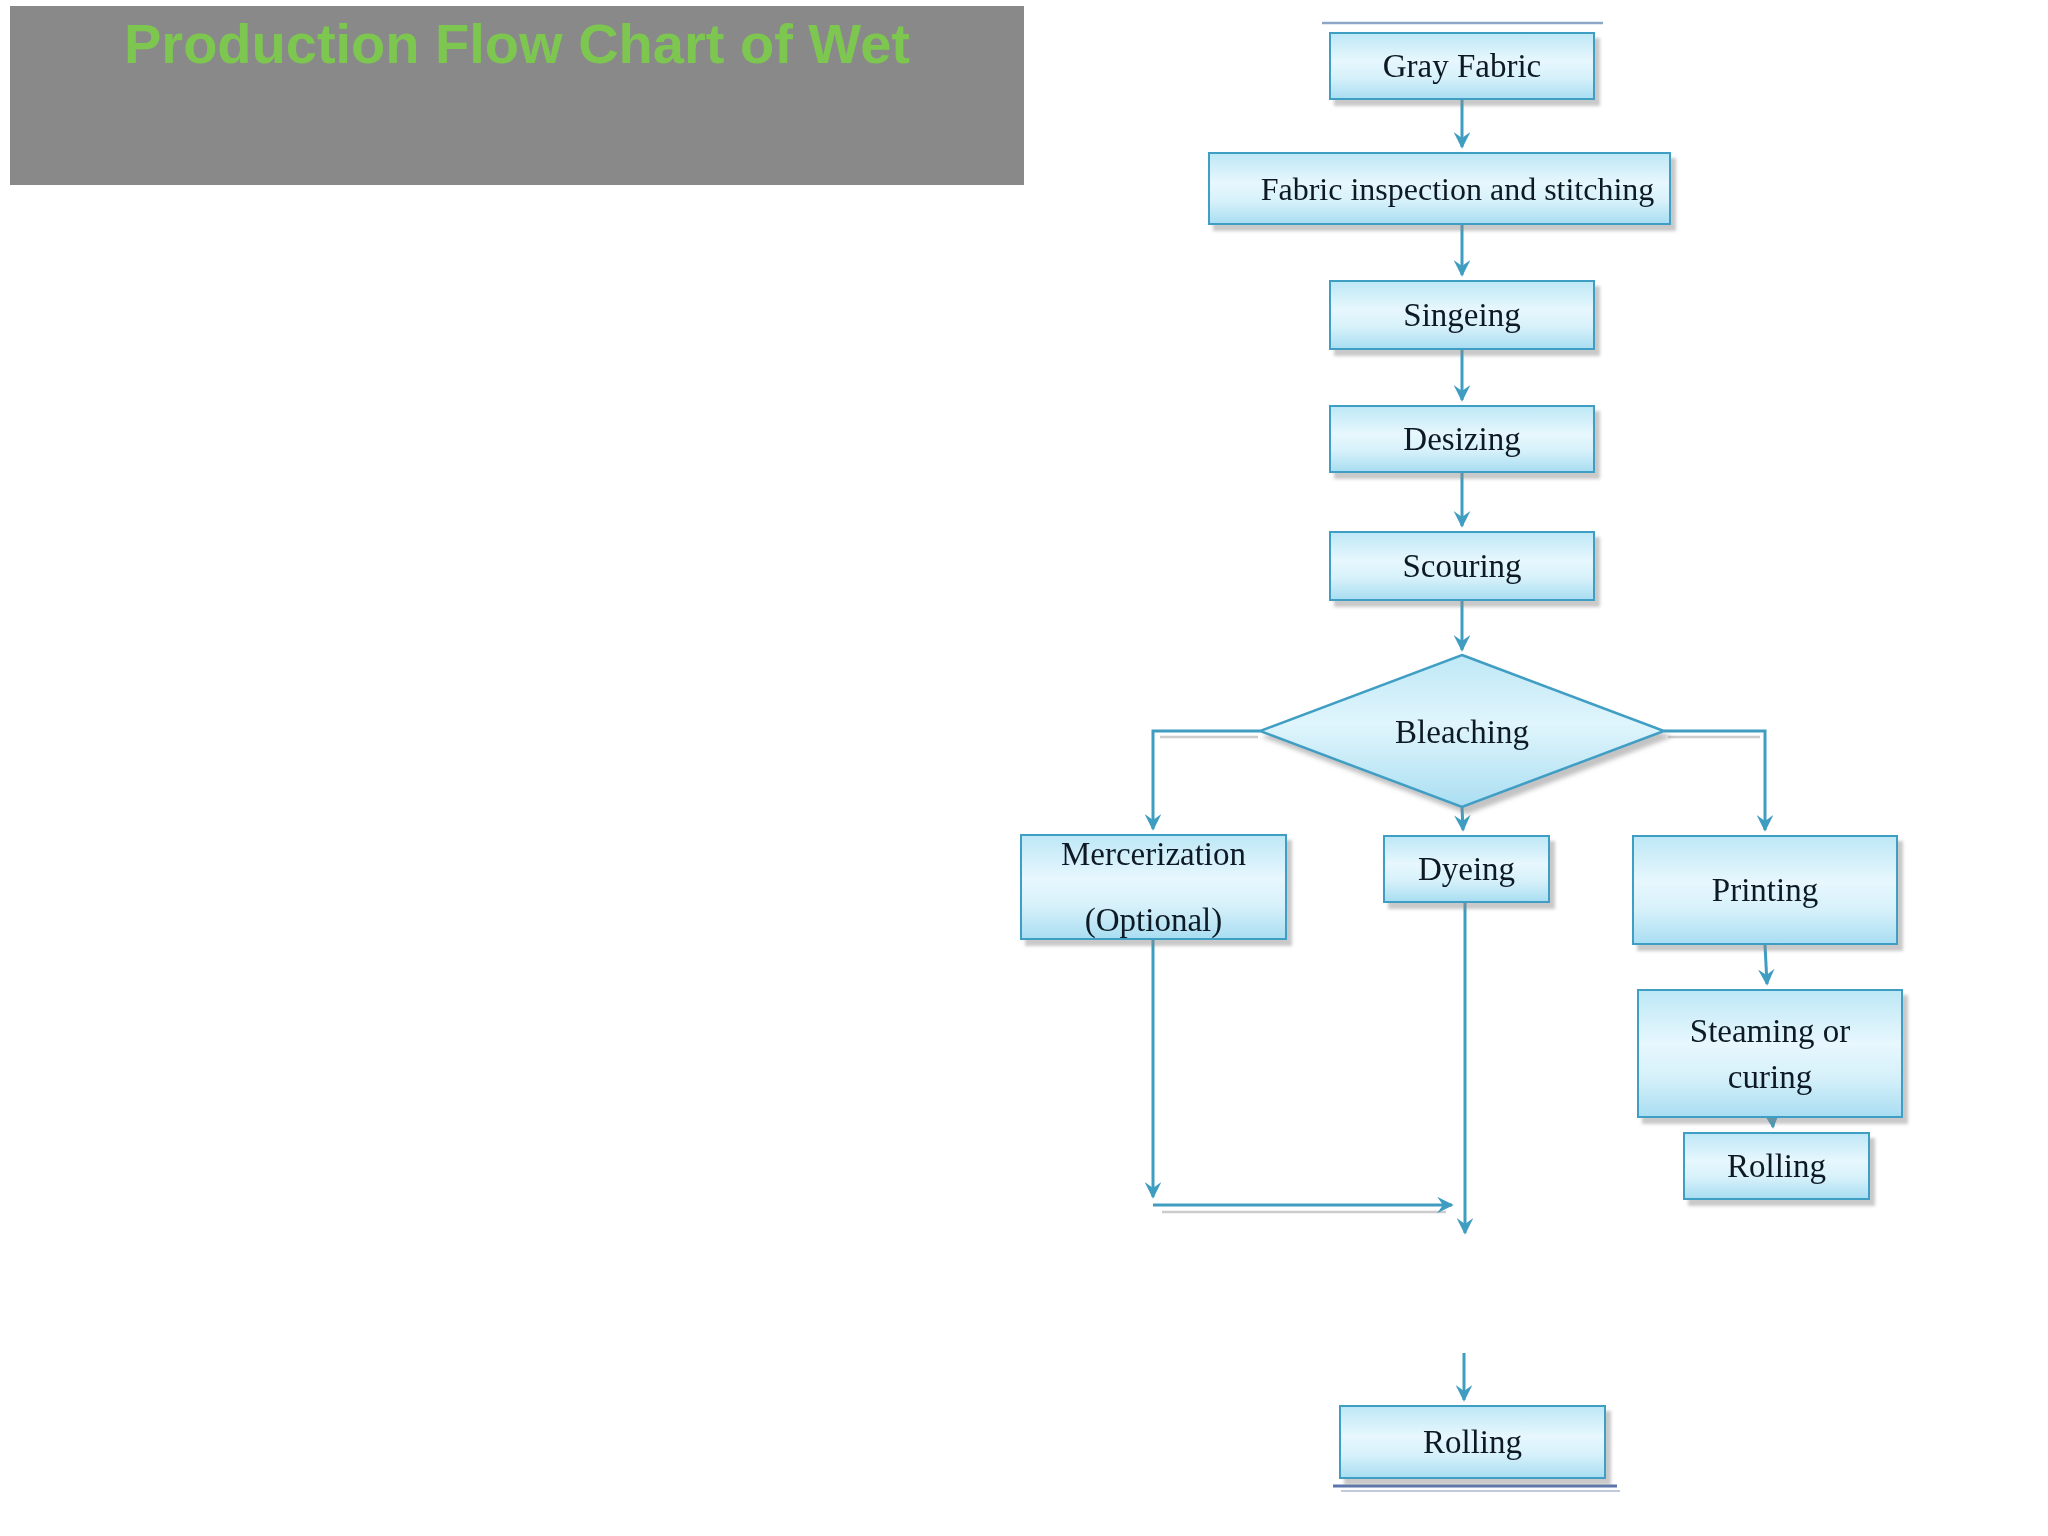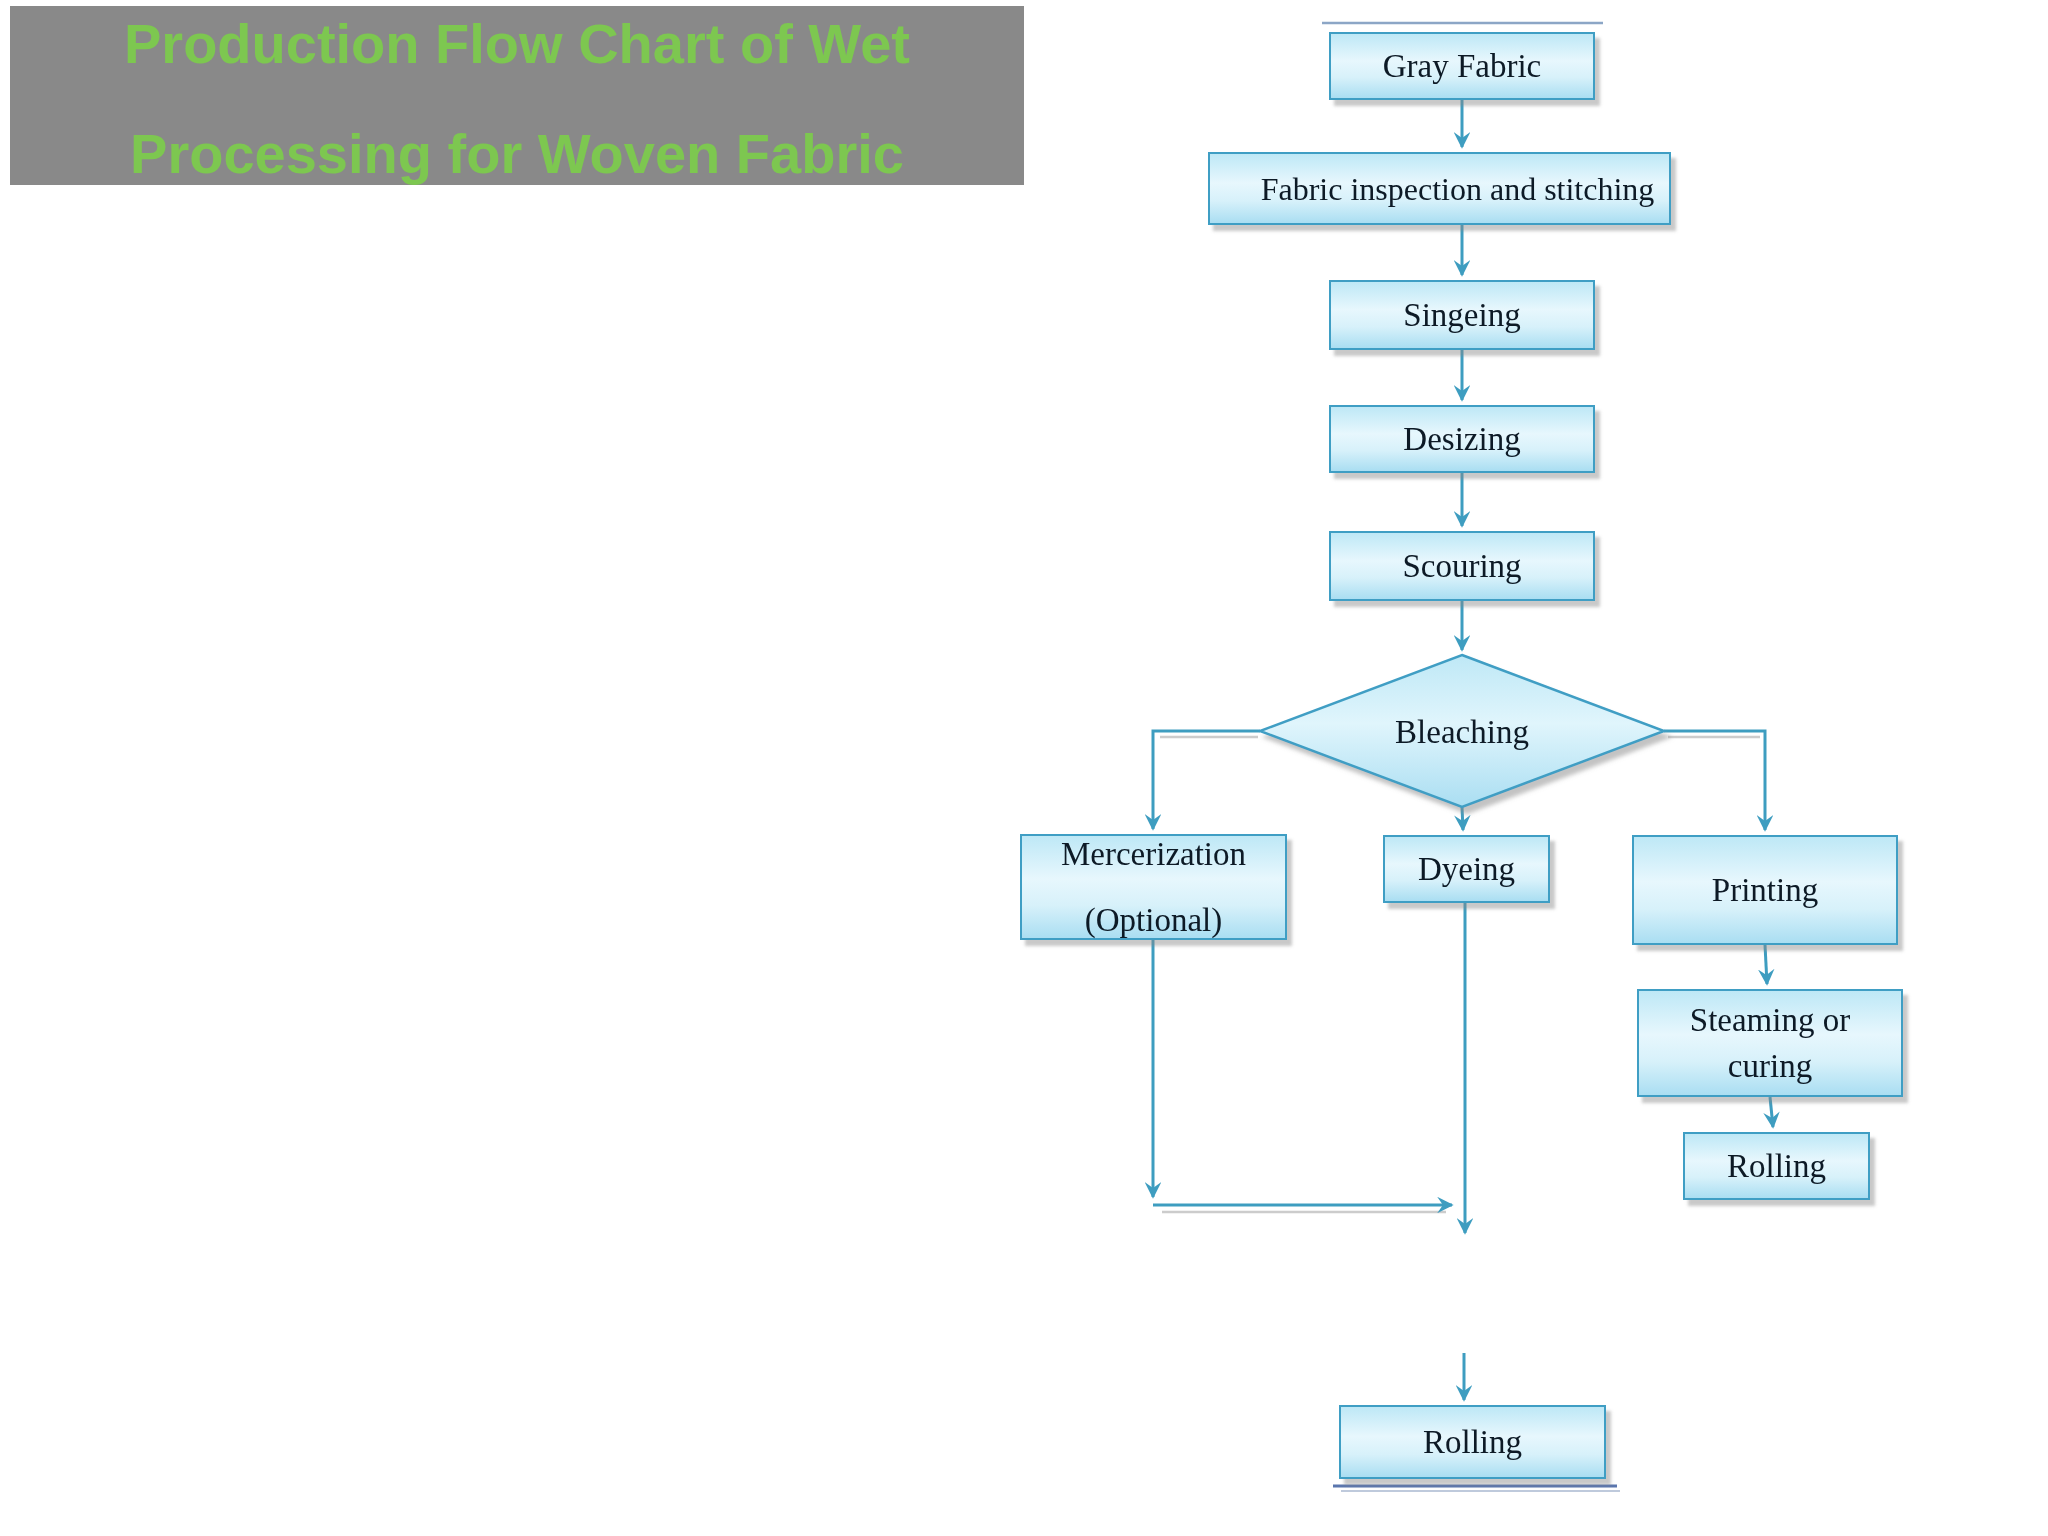--- a/index.html
+++ b/index.html
@@ -76,21 +76,20 @@
     <line x1="1153" y1="1205" x2="1452" y2="1205" style="stroke:var(--arrow)" stroke-width="3" marker-end="url(#arw)"></line>
     <line x1="1465" y1="903" x2="1465" y2="1233" style="stroke:var(--arrow)" stroke-width="3" marker-end="url(#arw)"></line>
     <line x1="1464" y1="1353" x2="1464" y2="1400" style="stroke:var(--arrow)" stroke-width="3" marker-end="url(#arw)"></line>
 
     <polygon points="1462,655 1664,731 1462,807 1260,731" fill="url(#diamondFill)" style="stroke:var(--box-border,#3f9ec4)" stroke-width="2.5" filter="url(#softShadow)"></polygon>
     <text x="1462" y="743" text-anchor="middle" style="fill:var(--node-text,#0d1a26);font-family:'Liberation Serif',serif;font-size:33px;">Bleaching</text>
   </svg>
 
   <div class="banner">
     <span>Production Flow Chart of Wet</span>
-    <span>Processing for Woven Fabric</span>
   </div>
 
   <div class="node" style="left:1329px;top:32px;width:266px;height:68px;">
     <span>Gray Fabric</span>
   </div>
 
   <div class="node" style="left:1208px;top:152px;width:463px;height:73px;font-size:32px;padding-left:36px;">
     <span>Fabric inspection and stitching</span>
   </div>
 
@@ -112,21 +111,21 @@
   </div>
 
   <div class="node" style="left:1383px;top:835px;width:167px;height:68px;">
     <span>Dyeing</span>
   </div>
 
   <div class="node" style="left:1632px;top:835px;width:266px;height:110px;">
     <span>Printing</span>
   </div>
 
-  <div class="node" style="left:1637px;top:989px;width:266px;height:108px;">
+  <div class="node" style="left:1637px;top:989px;width:266px;height:129px;">
     <span>Steaming or</span>
     <span>curing</span>
   </div>
 
   <div class="node" style="left:1683px;top:1132px;width:187px;height:68px;">
     <span>Rolling</span>
   </div>
 
 
   <div class="node" style="left:1339px;top:1405px;width:267px;height:74px;">

